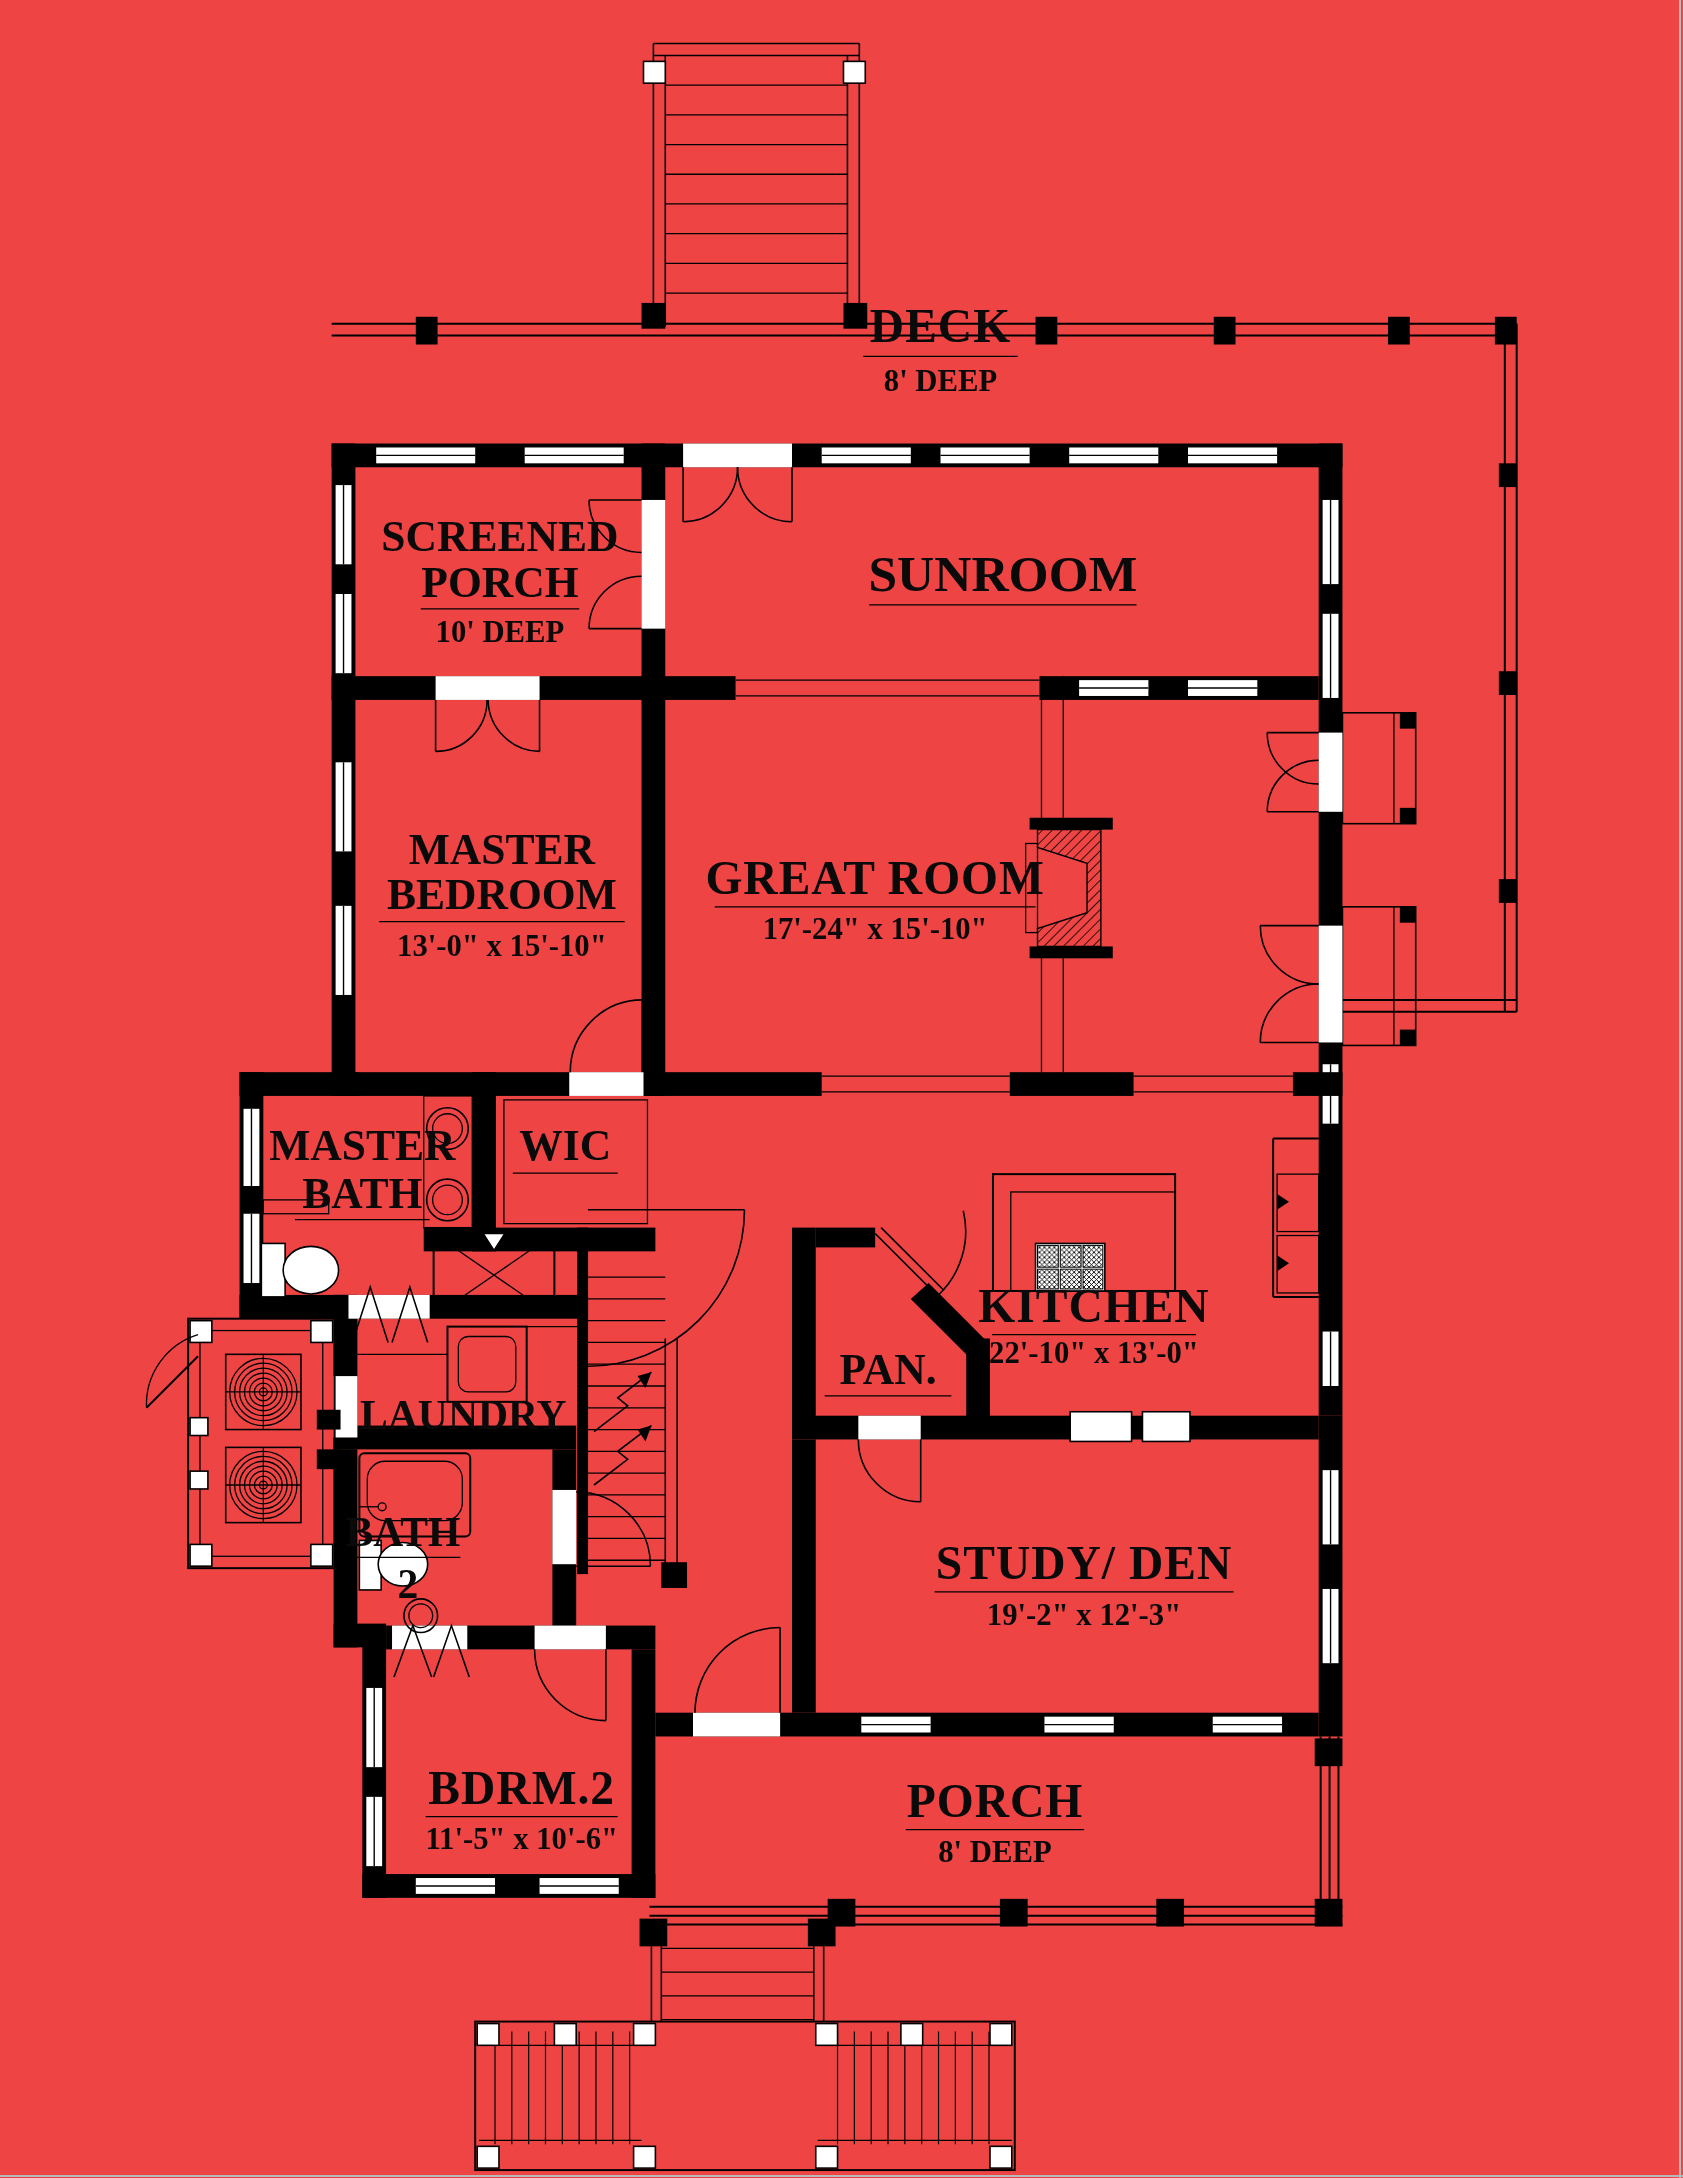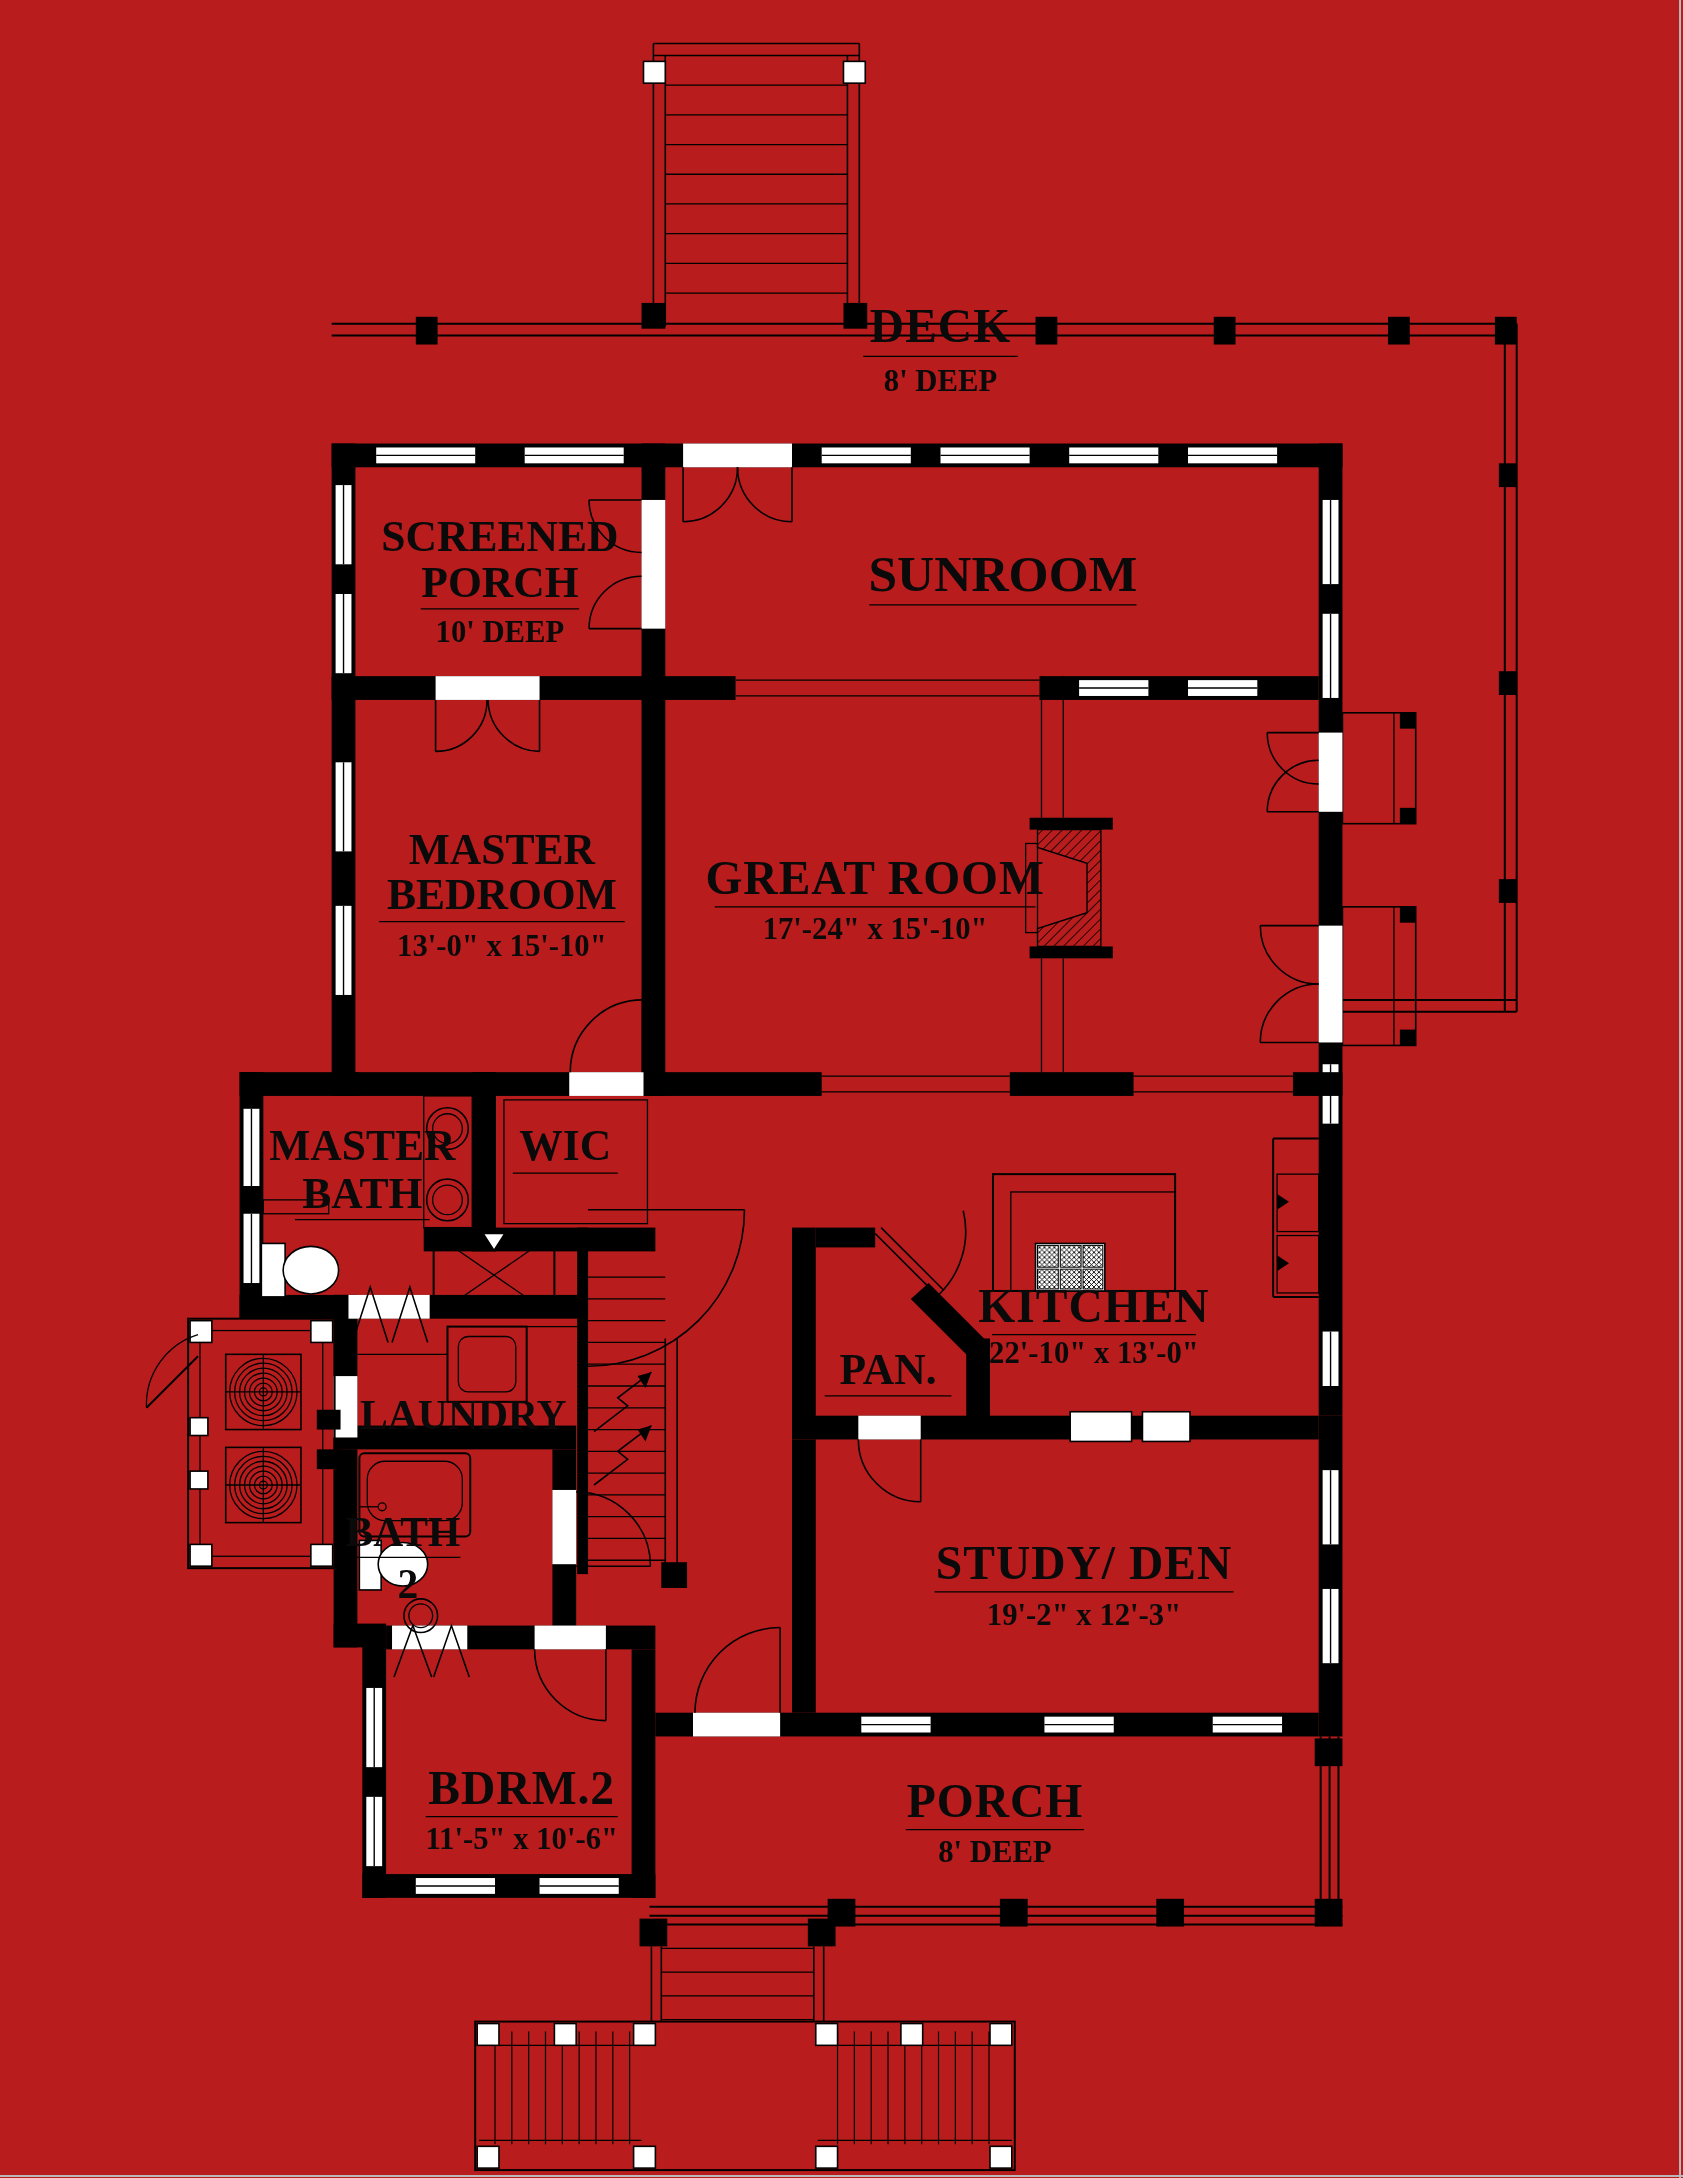--- a/index.html
+++ b/index.html
@@ -1,16 +1,16 @@
 <!DOCTYPE html>
 <html><head>
 <meta charset="utf-8">
 <style>
   html,body{margin:0;padding:0;background:#fff;}
-  .page{position:relative;width:1683px;height:2178px;background:#b91c1c;overflow:hidden;}
+  .page{position:relative;width:1683px;height:2178px;background:#ef4444;overflow:hidden;}
   svg{display:block;}
   .w{fill:#000;stroke:none;}
   .win{fill:#fff;stroke:none;}
   .t{fill:none;stroke:#000;stroke-width:2;}
   .t1{fill:none;stroke:#000;stroke-width:1.3;}
   .th{fill:none;stroke:#000;stroke-width:1.6;}
   .fx{fill:#fff;stroke:#000;stroke-width:1.6;}
   .glass{stroke:#000;stroke-width:1.4;}
   .lbl{font-family:"Liberation Serif","DejaVu Serif",serif;font-weight:bold;fill:#0a0a0a;text-anchor:middle;}
   .big{font-size:48px;letter-spacing:1px;}

